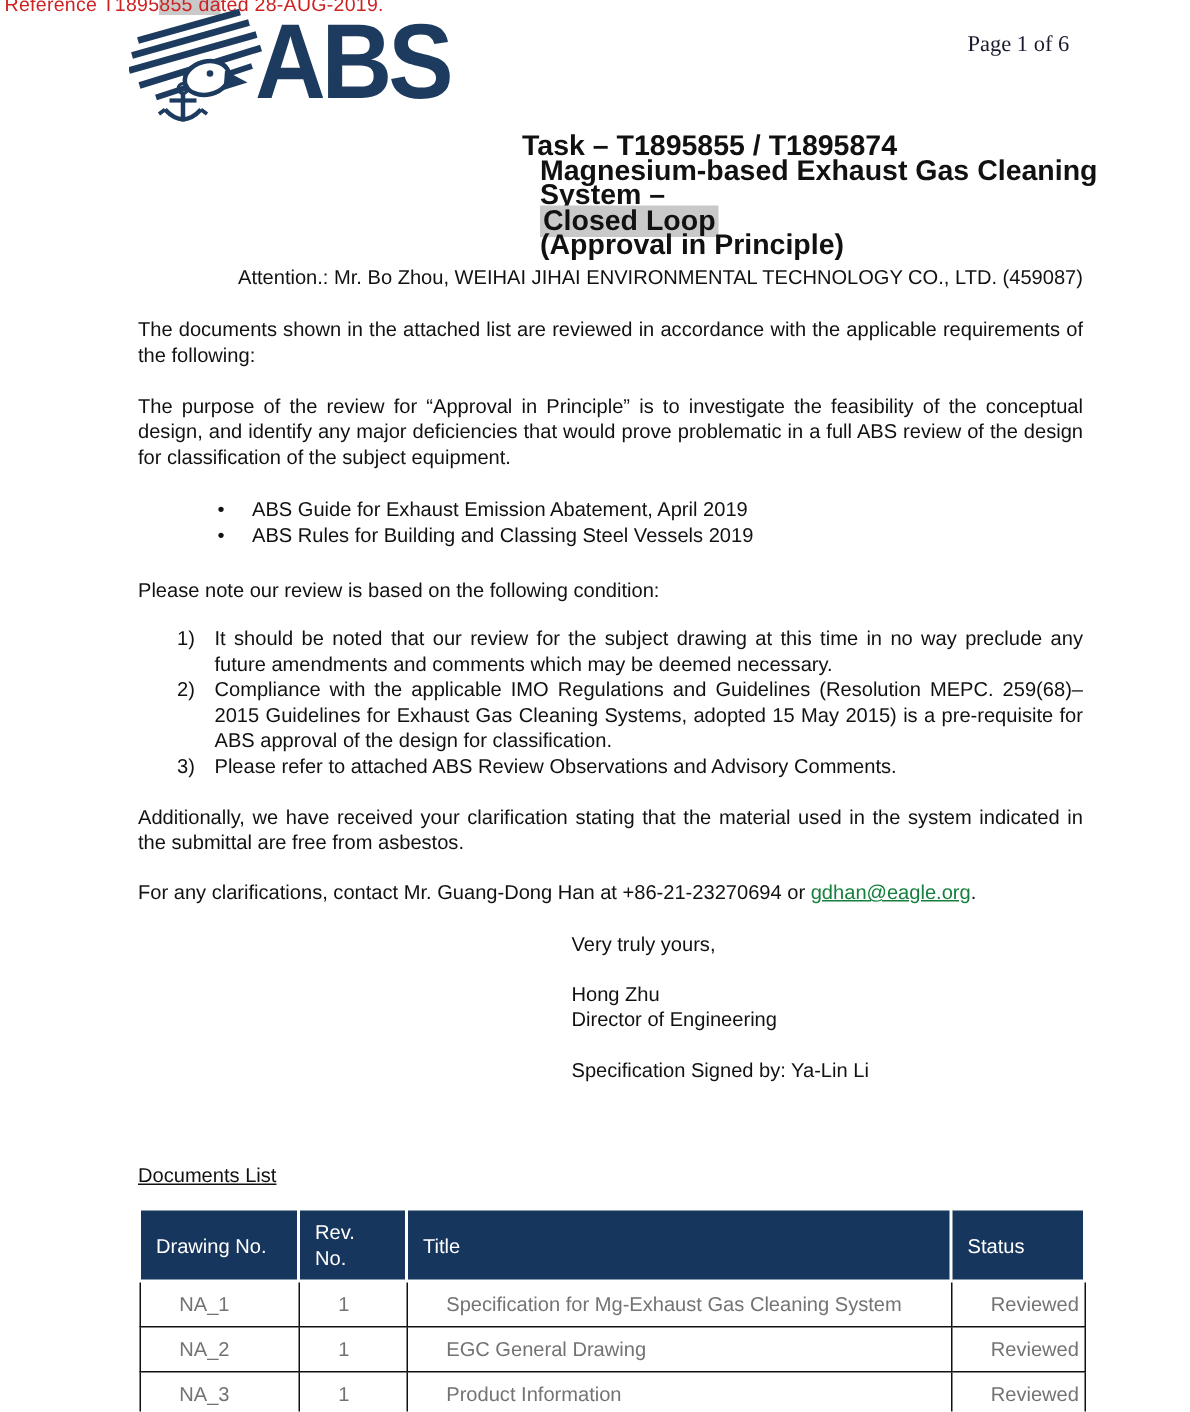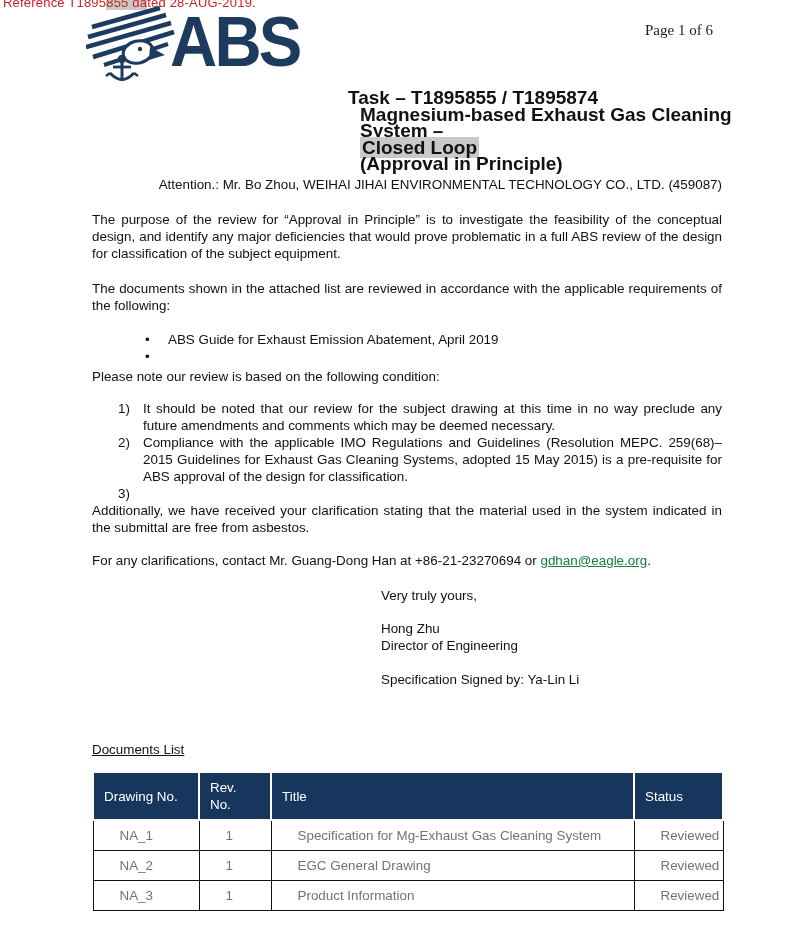--- a/index.html
+++ b/index.html
@@ -97,47 +97,49 @@
 <div class="task-block">
   <div>Task – T1895855 / T1895874</div>
   <div class="indent">Magnesium-based Exhaust Gas Cleaning System –</div>
   <div class="indent"><span class="hl">Closed Loop</span></div>
   <div class="indent">(Approval in Principle)</div>
 </div>
 
 <div id="content">
   <p class="attention">Attention.: Mr. Bo Zhou, WEIHAI JIHAI ENVIRONMENTAL TECHNOLOGY CO., LTD. (459087)</p>
 
+  <p class="p mb17">The documents shown in the attached list are reviewed in accordance with the applicable requirements of the following:</p>
+
   <p class="p mb18">The purpose of the review for “Approval in Principle” is to investigate the feasibility of the conceptual design, and identify any major deficiencies that would prove problematic in a full ABS review of the design for classification of the subject equipment.</p>
-
-  <p class="p mb17">The documents shown in the attached list are reviewed in accordance with the applicable requirements of the following:</p>
 
   <div class="mb20">
     <div class="bullet-item">
       <span class="marker">•</span>
       <span>ABS Guide for Exhaust Emission Abatement, April 2019</span>
     </div>
     <div class="bullet-item">
       <span class="marker">•</span>
+      <span>ABS Rules for Building and Classing Steel Vessels 2019</span>
     </div>
   </div>
 
   <p class="p mb15">Please note our review is based on the following condition:</p>
 
   <div class="mb17">
     <div class="num-item">
       <span class="num">1)</span>
       <span>It should be noted that our review for the subject drawing at this time in no way preclude any future amendments and comments which may be deemed necessary.</span>
     </div>
     <div class="num-item">
       <span class="num">2)</span>
       <span>Compliance with the applicable IMO Regulations and Guidelines (Resolution MEPC. 259(68)– 2015 Guidelines for Exhaust Gas Cleaning Systems, adopted 15 May 2015) is a pre-requisite for ABS approval of the design for classification.</span>
     </div>
     <div class="num-item">
       <span class="num">3)</span>
+      <span>Please refer to attached ABS Review Observations and Advisory Comments.</span>
     </div>
   </div>
 
   <p class="p mb16">Additionally, we have received your clarification stating that the material used in the system indicated in the submittal are free from asbestos.</p>
 
   <p class="p mb18"><span>For any clarifications, contact Mr. Guang-Dong Han at +86-21-23270694 or </span><a class="link">gdhan@eagle.org</a><span>.</span></p>
 
   <div class="sig">
     <div class="mb16">Very truly yours,</div>
     <div>Hong Zhu</div>

